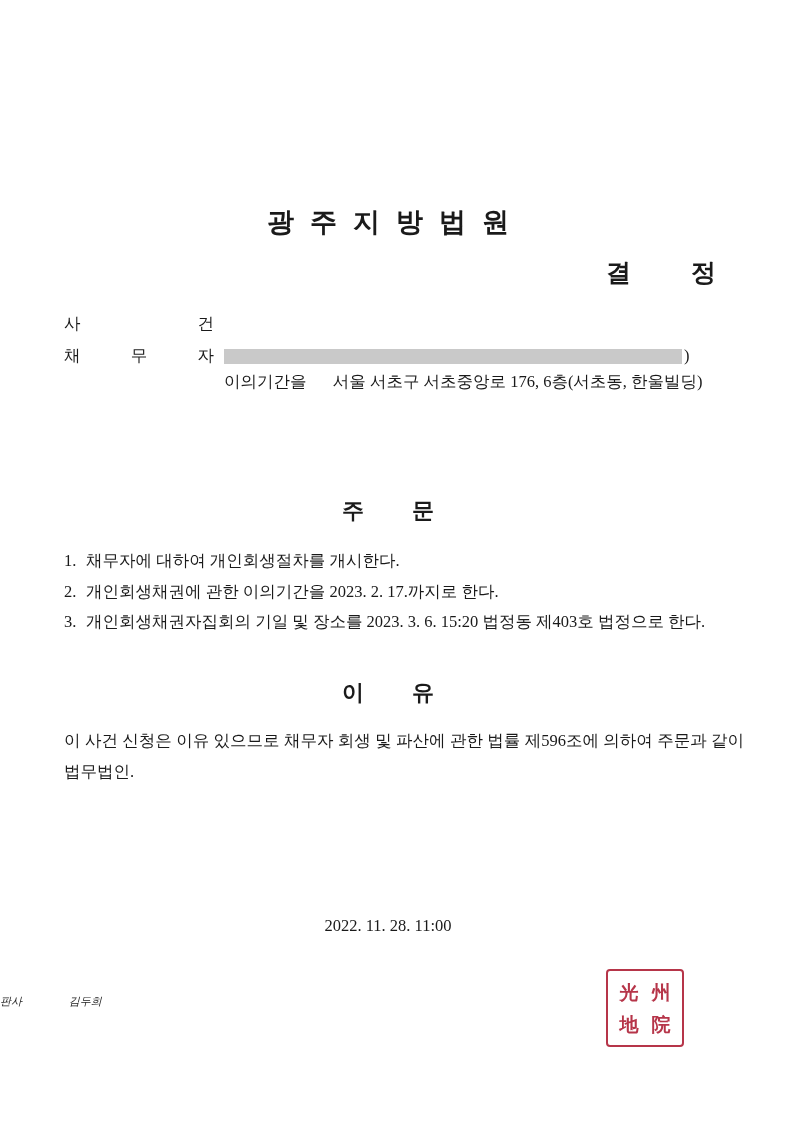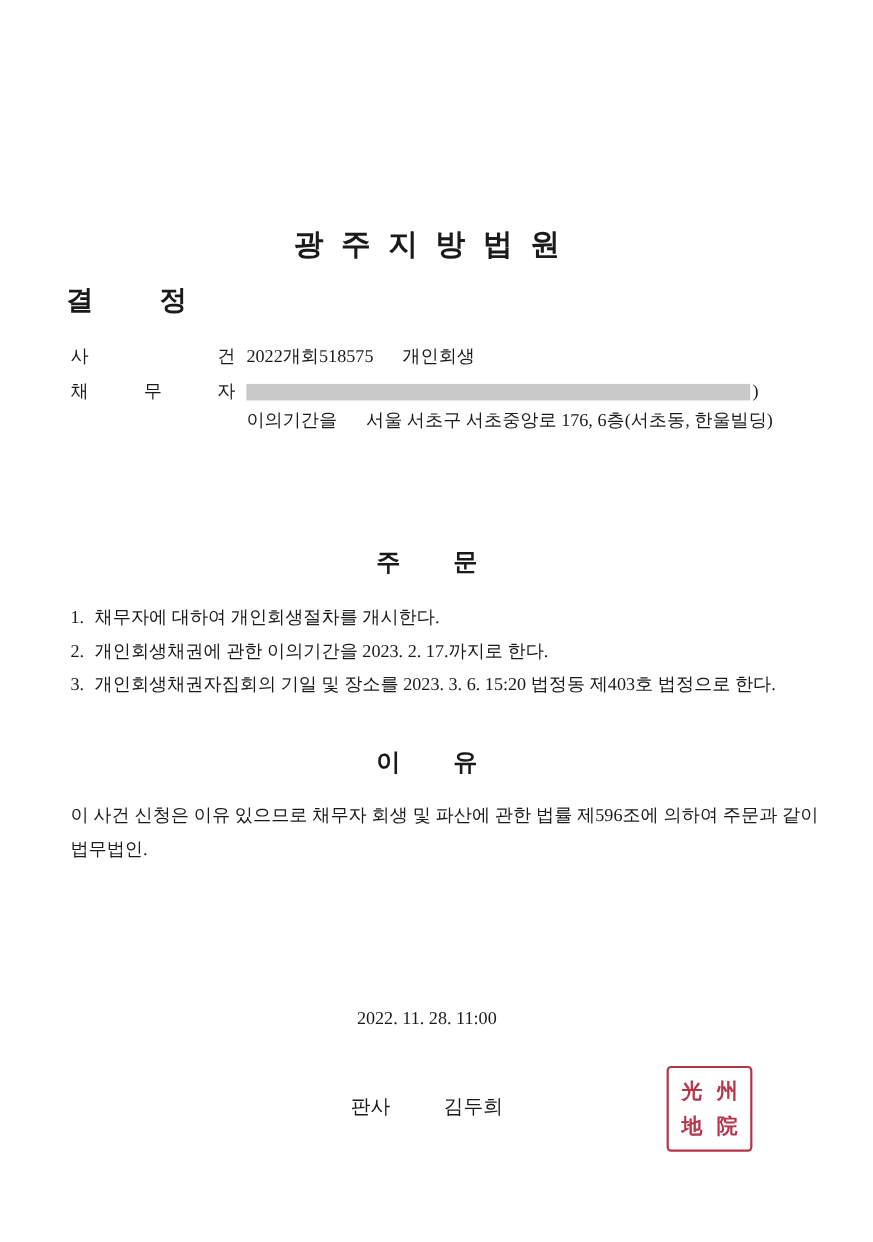--- a/index.html
+++ b/index.html
@@ -34,21 +34,21 @@
     font-size: 27px;
     font-weight: bold;
     letter-spacing: 16px;
     text-indent: 16px;
   }
   .doc-type {
     position: absolute;
     left: 0;
     right: 0;
     top: 212px;
-    text-align: left;
+    text-align: right;
     font-size: 25px;
     font-weight: bold;
     letter-spacing: 60px;
     text-indent: 60px;
   }
 
   
   .info-block {
     position: absolute;
     left: 64px;
@@ -150,22 +150,23 @@
     right: 0;
     top: 872px;
     text-align: center;
     font-size: 16.5px;
   }
   .judge-line {
     position: absolute;
     left: 0;
     right: 0;
     top: 950px;
-    text-align: center;
-    font-size: 18px;
+    text-align: left;
+    font-size: 11px;
+    font-style: italic;
   }
   .judge-title { margin-right: 44px; }
 
   
   .seal {
     position: absolute;
     left: 606px;
     top: 925px;
     width: 74px;
     height: 74px;
@@ -201,25 +202,20 @@
 
   <div class="court-title">광주지방법원</div>
   <div class="doc-type">결정</div>
 
   <div class="info-block">
 
     <div class="info-row">
       <div class="info-label">
         <span>사</span>
         <span>건</span>
-      </div>
-      <div class="info-value">
-        <span>2022개회518575</span>
-        <span class="gap-wide"></span>
-        <span>개인회생</span>
       </div>
     </div>
 
     <div class="info-row">
       <div class="info-label">
         <span>채</span>
         <span>무</span>
         <span>자</span>
       </div>
       <div class="info-value">

